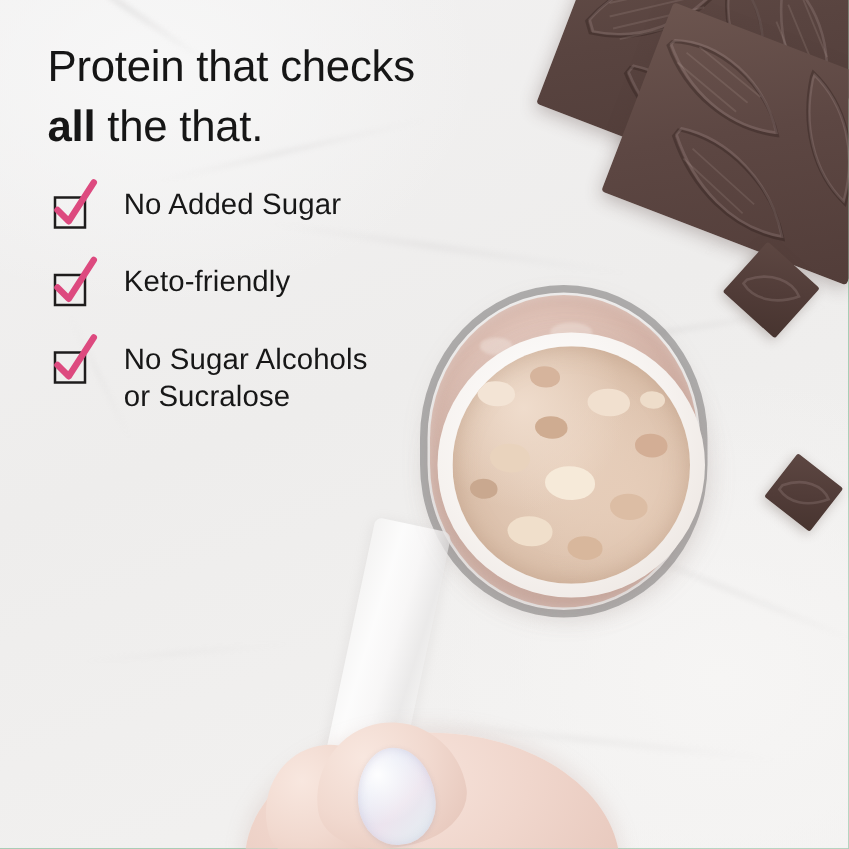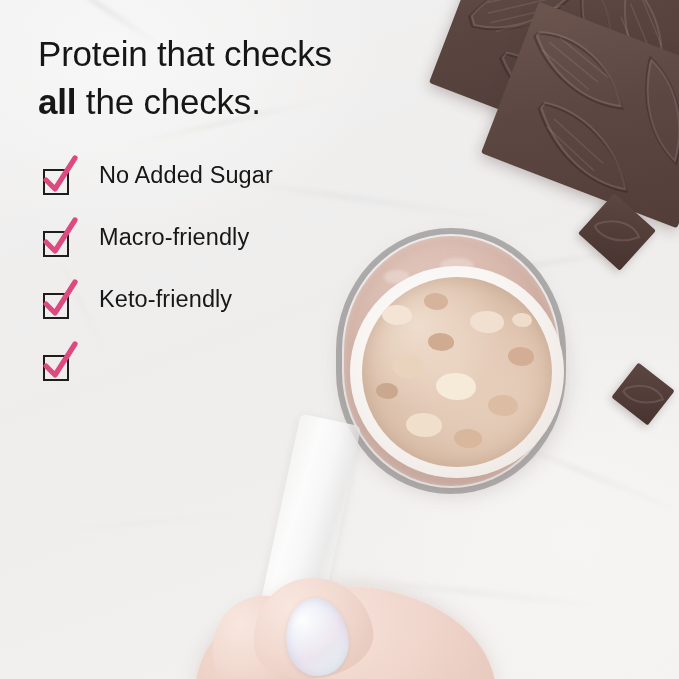--- a/index.html
+++ b/index.html
@@ -200,21 +200,20 @@
     font-weight: 400;
   }
   .headline .em {
     font-weight: 700;
   }
 
   .checklist {
     position: absolute;
     left: 40px; top: 148px;
     width: 330px;
-    margin-top: 12px;
   }
   .check-row {
     display: flex;
     align-items: flex-start;
     height: 62px;
   }
   .check-row.tall { height: 78px; }
   .cbox {
     position: relative;
     flex: 0 0 auto;
@@ -342,61 +341,54 @@
     </div>
   </div>
 
   <div class="hand-knuckles"></div>
   <div class="finger f1"></div>
   <div class="finger f2"></div>
   <div class="nail"></div>
 
   <div class="headline">
     <span>Protein that checks</span><br>
-    <span class="em">all</span><span> the checks.</span>
+    <span class="em">all</span><span> the that.</span>
   </div>
 
   <div class="checklist">
 
     <div class="check-row">
       <div class="cbox">
         <div class="sq"></div>
         <svg viewBox="0 0 44 42">
             <path class="tick" d="M11 24 L20 33 L40 2"></path>
           </svg>
       </div>
       <div class="clabel">No Added Sugar</div>
     </div>
 
 
-    <div class="check-row">
-      <div class="cbox">
-        <div class="sq"></div>
-        <svg viewBox="0 0 44 42">
-            <path class="tick" d="M11 24 L20 33 L40 2"></path>
-          </svg>
-      </div>
-      <div class="clabel">Macro-friendly</div>
-    </div>
 
     <div class="check-row">
       <div class="cbox">
         <div class="sq"></div>
         <svg viewBox="0 0 44 42">
             <path class="tick" d="M11 24 L20 33 L40 2"></path>
           </svg>
       </div>
       <div class="clabel">Keto-friendly</div>
     </div>
 
 
     <div class="check-row tall">
       <div class="cbox">
         <div class="sq"></div>
         <svg viewBox="0 0 44 42">
             <path class="tick" d="M11 24 L20 33 L40 2"></path>
           </svg>
       </div>
+      <div class="clabel">No Sugar Alcohols
+or Sucralose</div>
     </div>
 
   </div>
 
 </div>
 
 </body></html>

